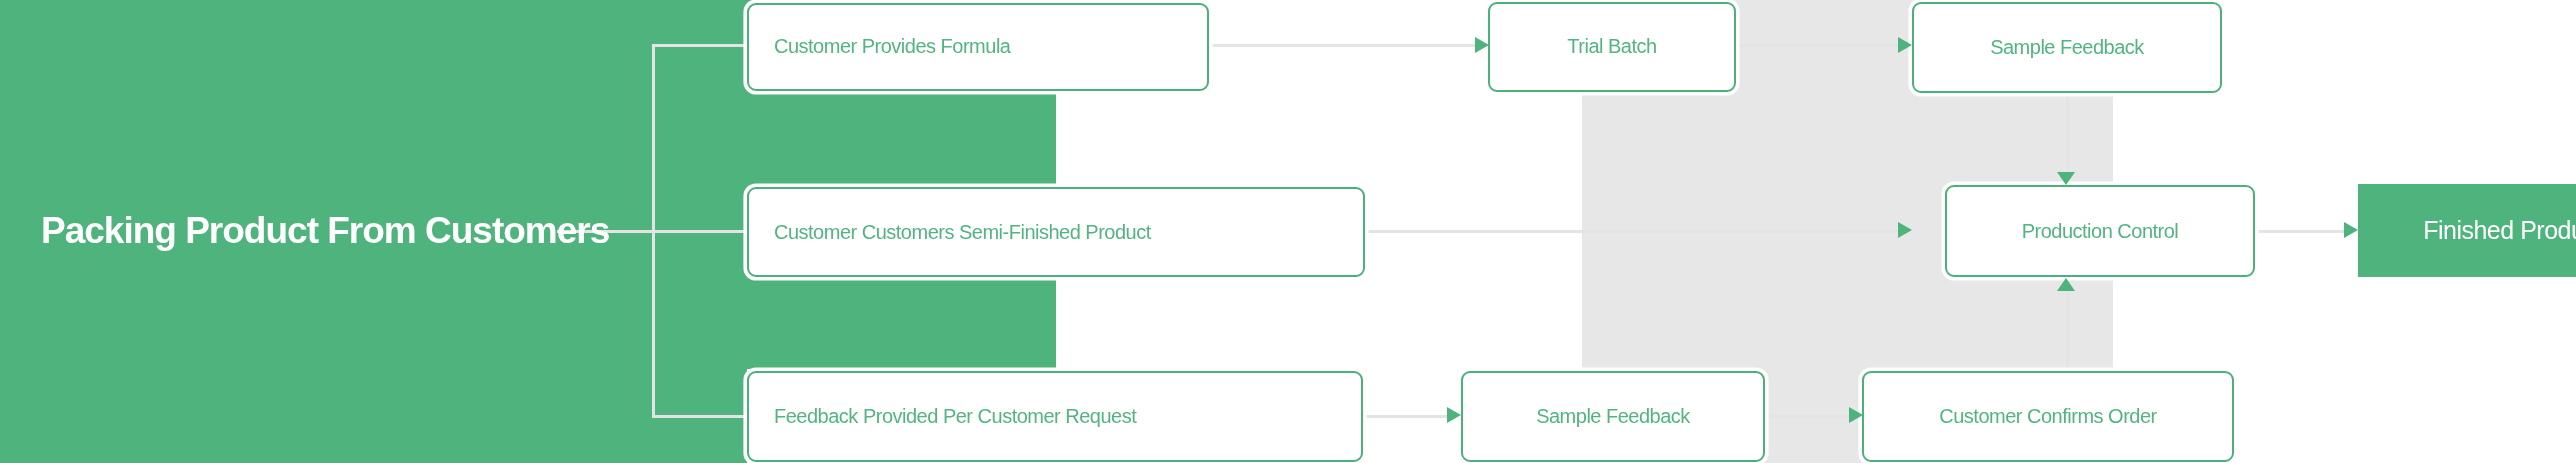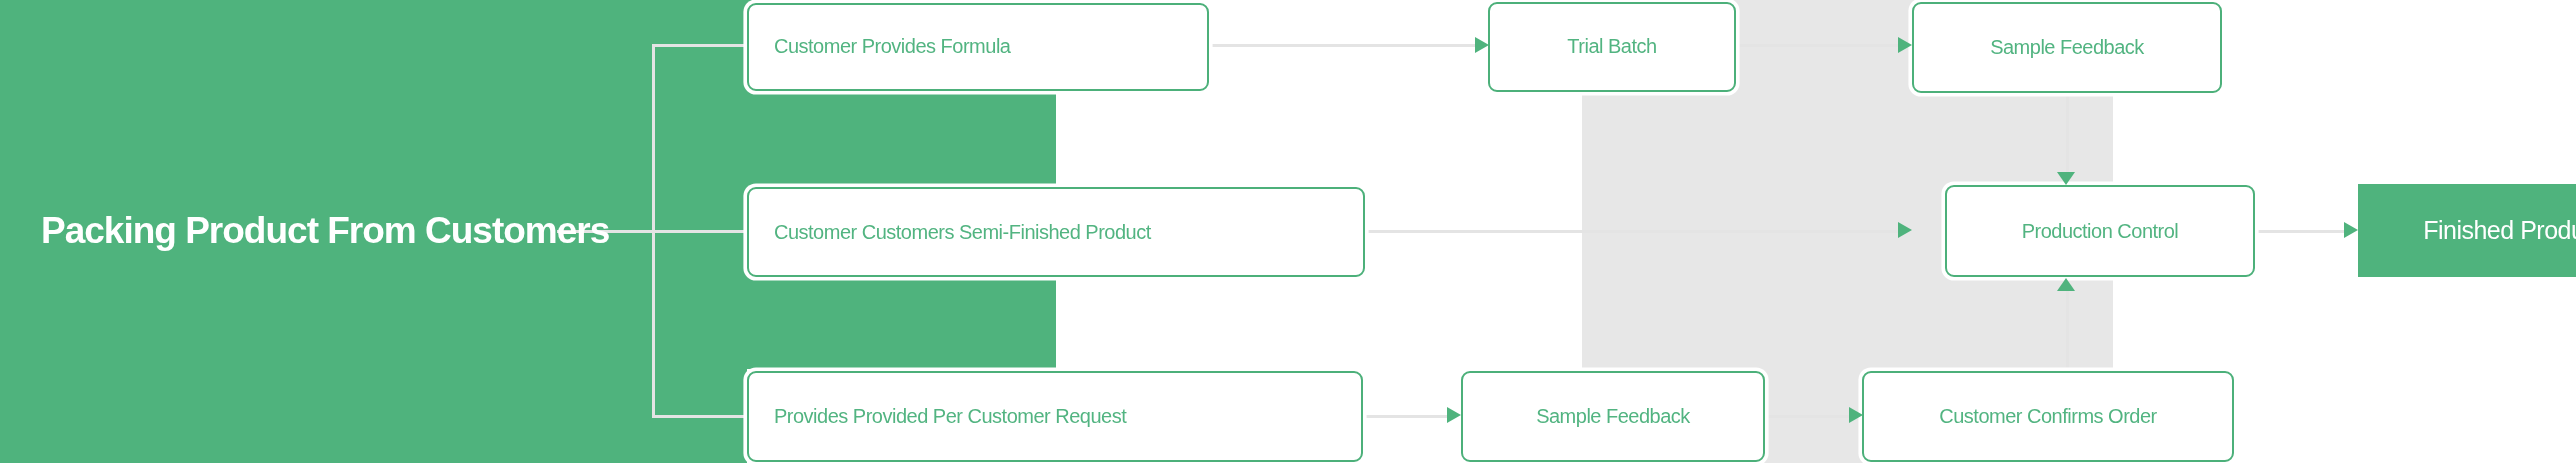--- a/index.html
+++ b/index.html
@@ -87,21 +87,21 @@
 
   <div class="node left-align" style="left:747px;top:2.6px;width:462px;height:88px;">
     <span>Customer Provides Formula</span>
   </div>
 
   <div class="node left-align" style="left:747px;top:187px;width:618px;height:90px;">
     <span>Customer Customers Semi-Finished Product</span>
   </div>
 
   <div class="node left-align" style="left:747px;top:371px;width:616px;height:91px;">
-    <span>Provides Provided Per Customer Request</span>
+    <span>Feedback Provided Per Customer Request</span>
   </div>
 
   <div class="node" style="left:1488px;top:1.5px;width:248px;height:90px;">
     <span>Trial Batch</span>
   </div>
 
   <div class="node" style="left:1912px;top:1.5px;width:310px;height:91px;">
     <span>Sample Feedback</span>
   </div>
 

